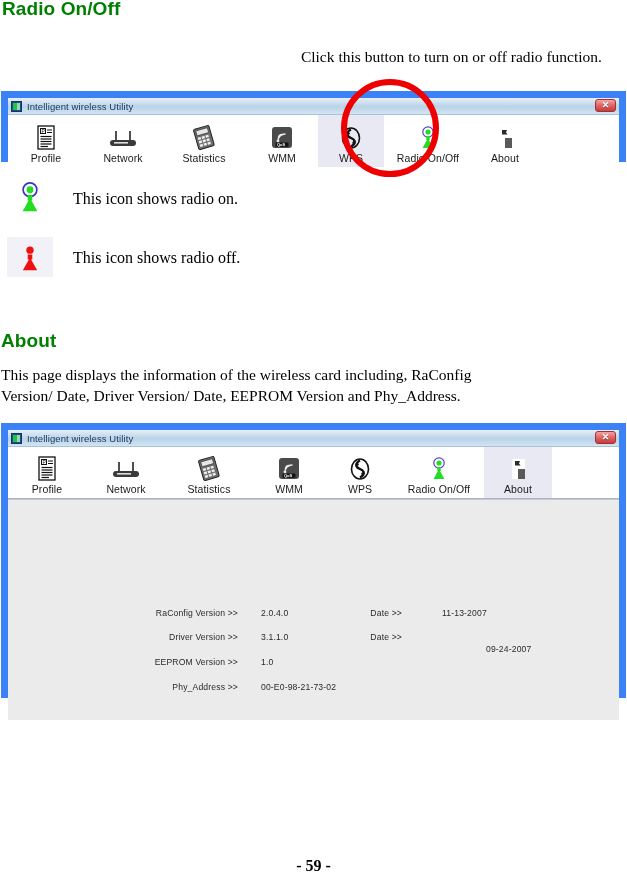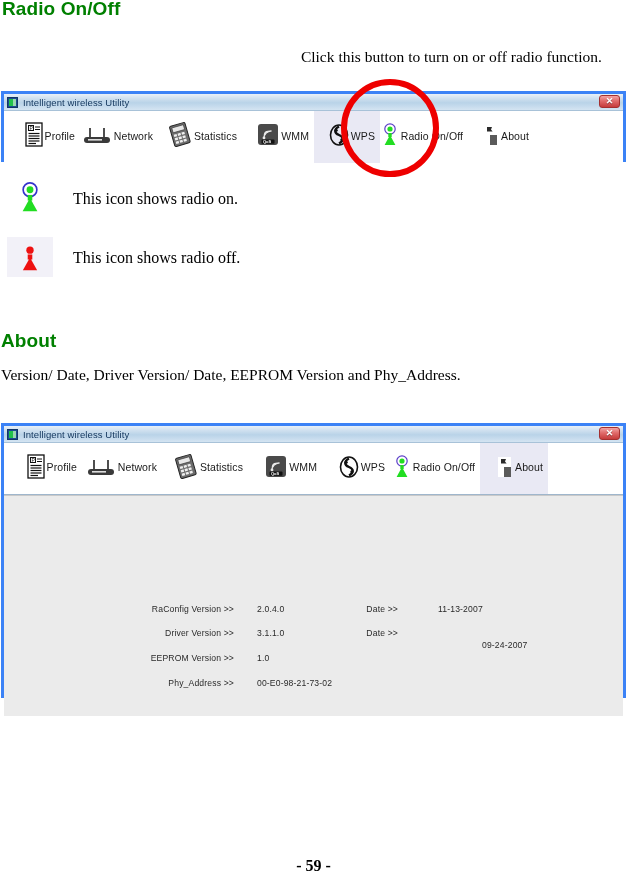--- a/index.html
+++ b/index.html
@@ -64,21 +64,21 @@
     text-align: center;
     font-family: "Liberation Serif", serif;
     font-size: 16px;
     font-weight: bold;
     color: #000;
   }
 
   
   .window {
     position: absolute;
-    border: 3px solid #3b82f6;
+    border: 7px solid #3b82f6;
     background: #ffffff;
     box-sizing: border-box;
   }
   #window-radio { left: 1px; top: 91px; width: 625px; height: 71px; }
   #window-about { left: 1px; top: 423px; width: 625px; height: 275px; }
 
   .titlebar {
     position: relative;
     height: 17px;
     background: linear-gradient(to bottom,
@@ -147,20 +147,21 @@
     border-bottom: 1px solid #9fb6cc;
     box-sizing: border-box;
   }
   #window-radio .toolbar { height: 52px; border-bottom: none; }
   #window-about .toolbar { height: 52px; }
 
   .tab {
     position: relative;
     height: 100%;
     display: flex;
+    flex-direction: column;
     align-items: center;
     justify-content: flex-end;
     padding: 0 5px 3px 5px;
     box-sizing: border-box;
     background: transparent;
   }
   .tab.selected { background: #e9e9f4; }
   .tab-icon {
     height: 26px;
     display: flex;
@@ -365,20 +366,21 @@
       <circle cx="11" cy="7.6" r="2.9" fill="#ee1111"></circle>
       <rect x="9.2" y="11" width="3.6" height="4" fill="#ee1111"></rect>
       <path d="M11 13.4 L16.6 23.5 L5.4 23.5 Z" fill="#ee1111"></path>
     </svg>
   </div>
   <div class="legend-text" id="legend-off-text">This icon shows radio off.</div>
 
   <div class="h-green" id="heading-about">About</div>
 
   <div class="body-text" id="intro-about">
+    <span>This page displays the information of the wireless card including, RaConfig</span>
     <span class="lastline">Version/ Date, Driver Version/ Date, EEPROM Version and Phy_Address.</span>
   </div>
 
   <div class="window" id="window-about">
     <div class="titlebar">
       <span class="title-icon"></span>
       <span class="title-text">Intelligent wireless Utility</span>
       <div class="close-btn">✕</div>
     </div>
 

